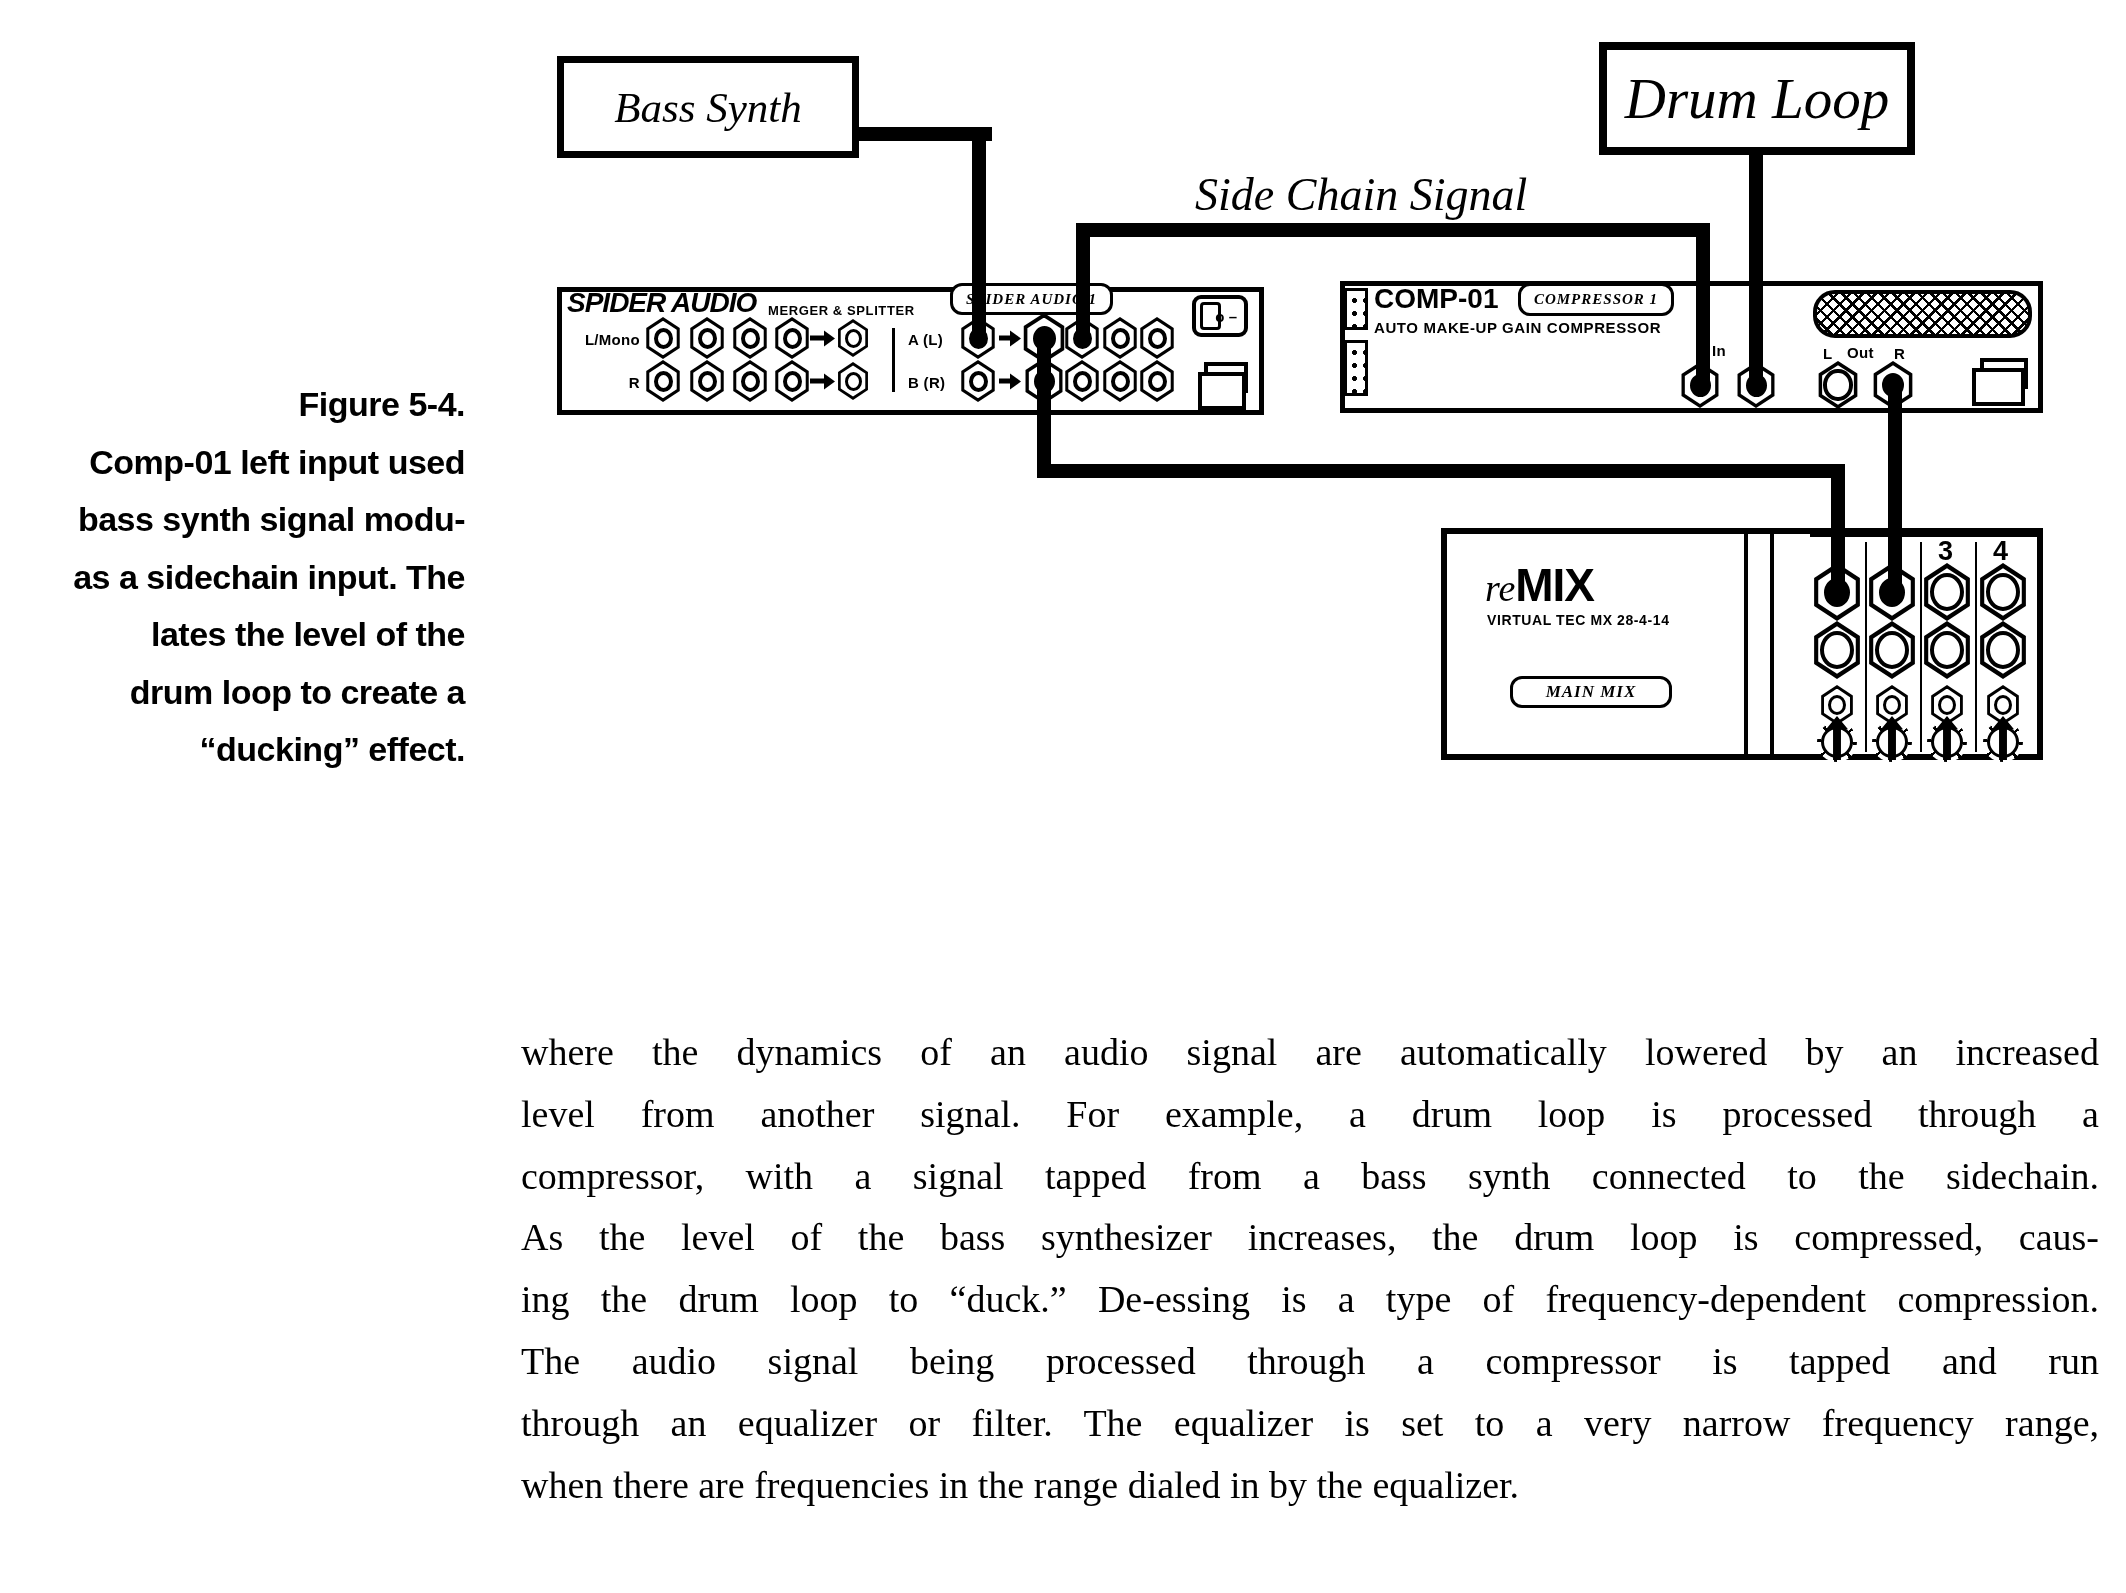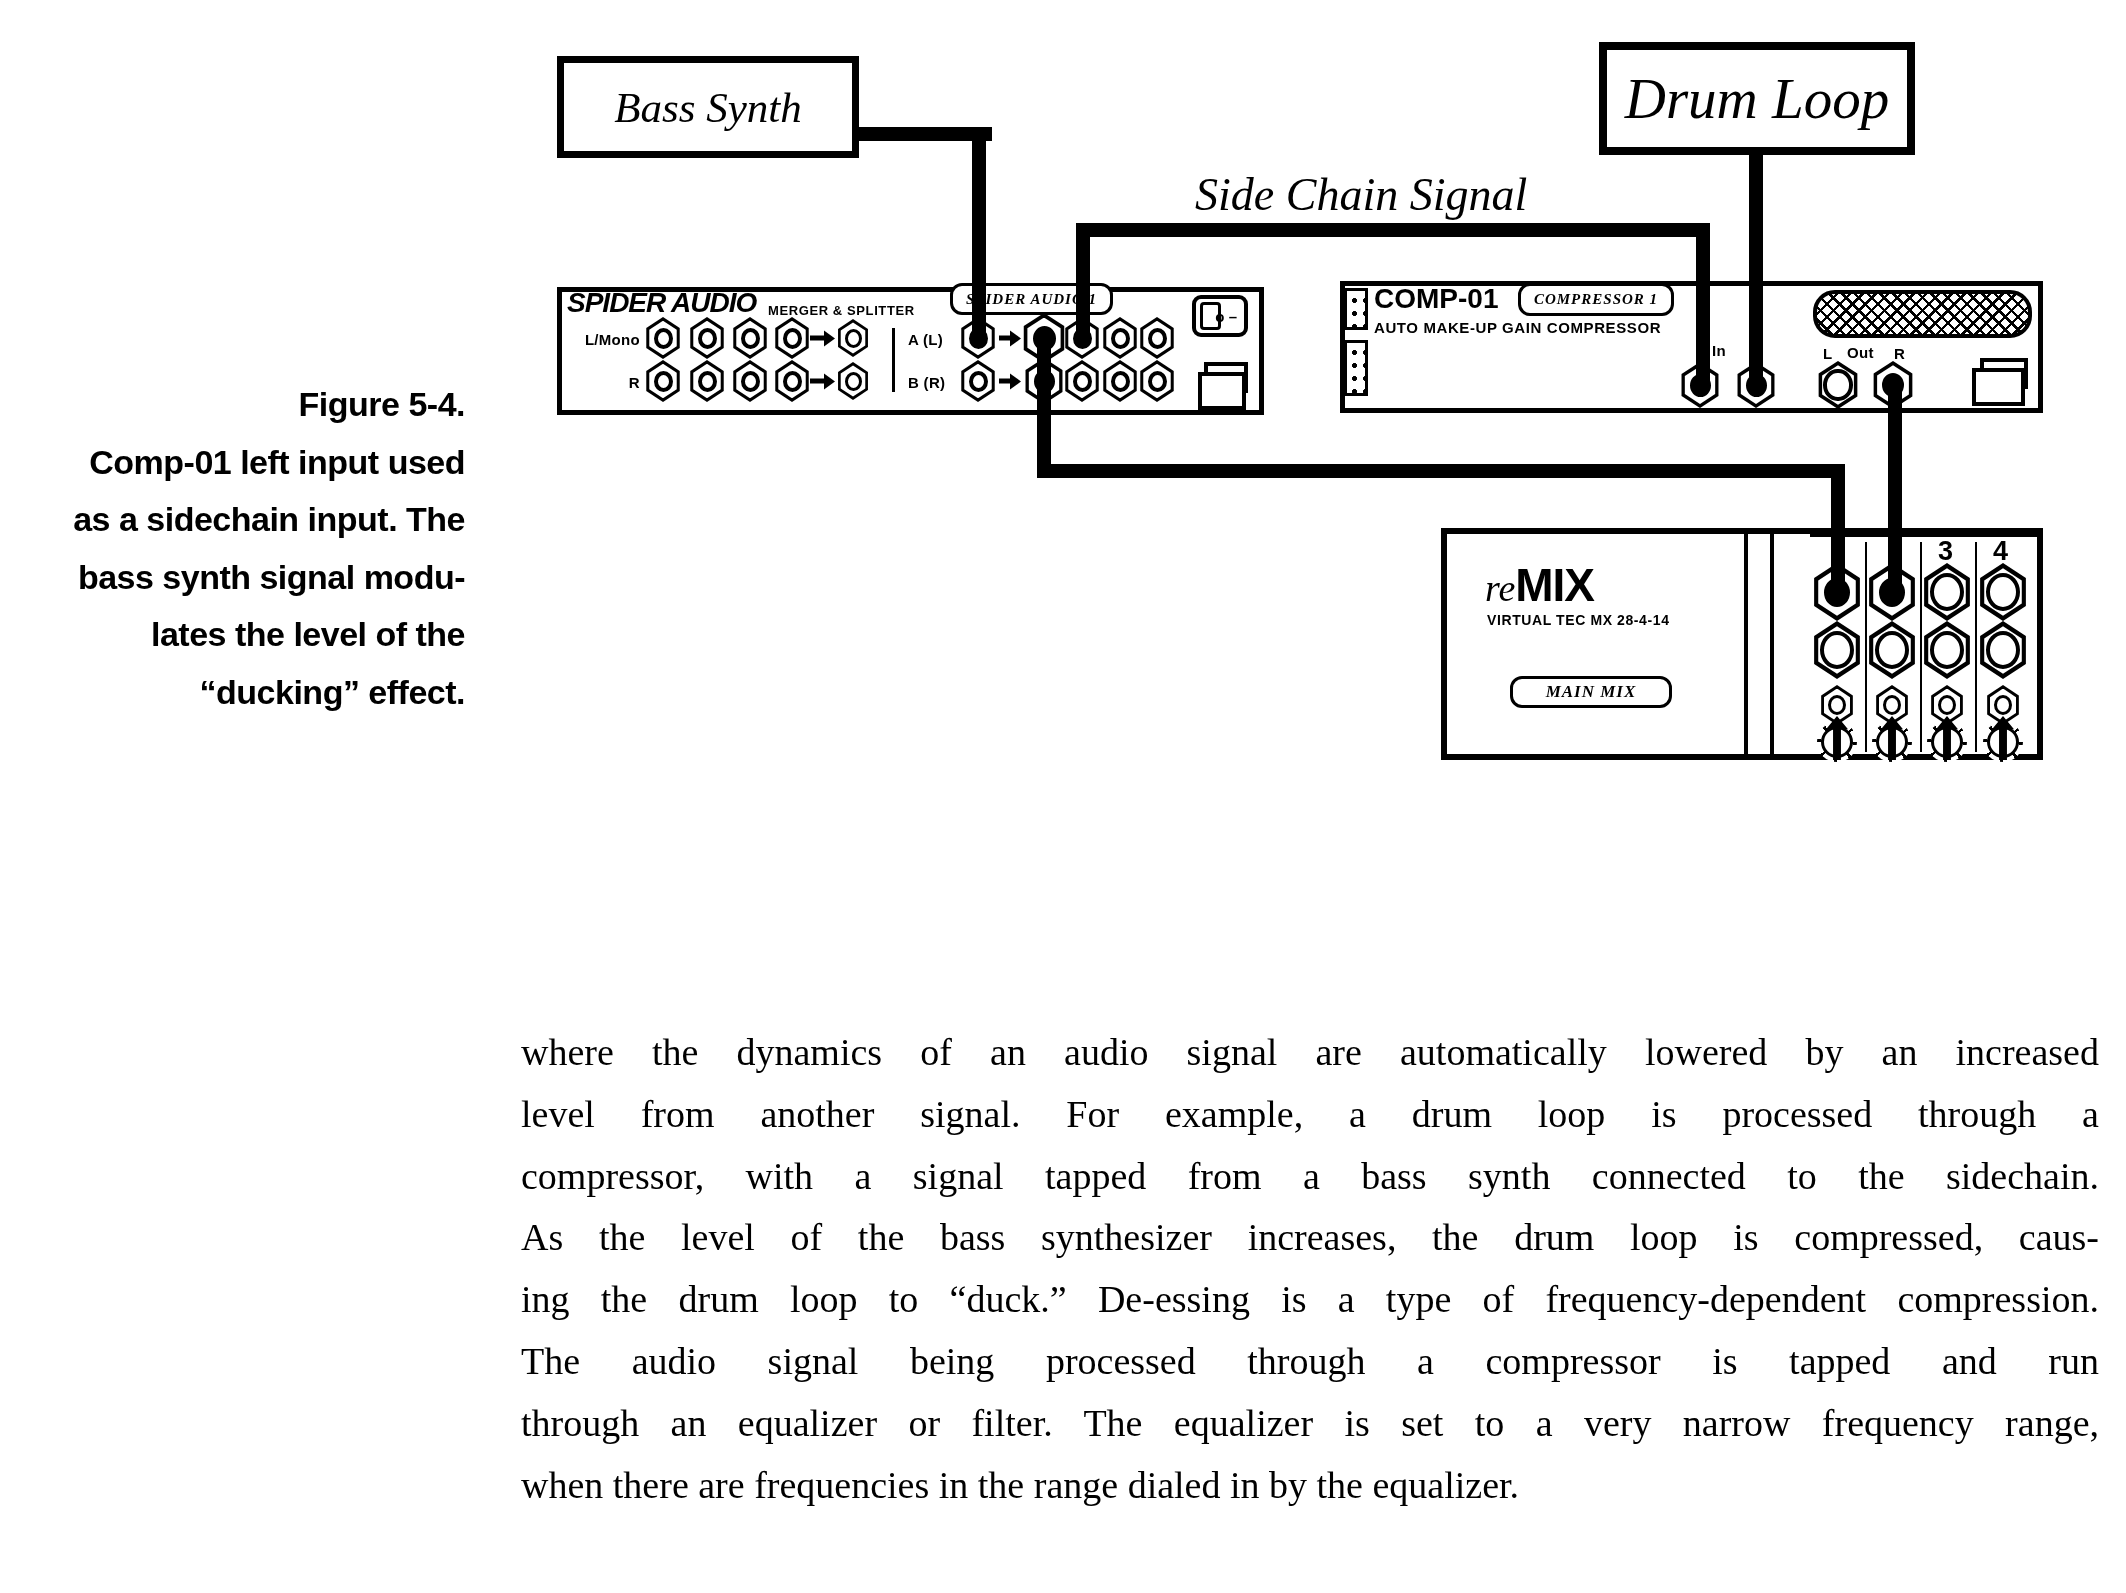--- a/index.html
+++ b/index.html
@@ -77,23 +77,24 @@
   .chnum{position:absolute;font:bold 27px "Liberation Sans",sans-serif;z-index:13;}
 </style>
 </head>
 <body>
 
 <div id="page">
 
   <div id="caption">
     <div>Figure 5-4.</div>
     <div>Comp-01 left input used</div>
+    <div>bass synth signal modu-</div>
     <div>as a sidechain input. The</div>
-    <div>bass synth signal modu-</div>
     <div>lates the level of the</div>
+    <div>drum loop to create a</div>
     <div>“ducking” effect.</div>
   </div>
 
   <div class="srcbox" style="left:557px;top:56px;width:302px;height:102px;">
     <span class="lbl">Bass Synth</span>
   </div>
   <div class="srcbox" style="left:1599px;top:42px;width:316px;height:113px;border-width:8px;">
     <span class="lbl" style="font-size:57px;">Drum Loop</span>
   </div>
 

